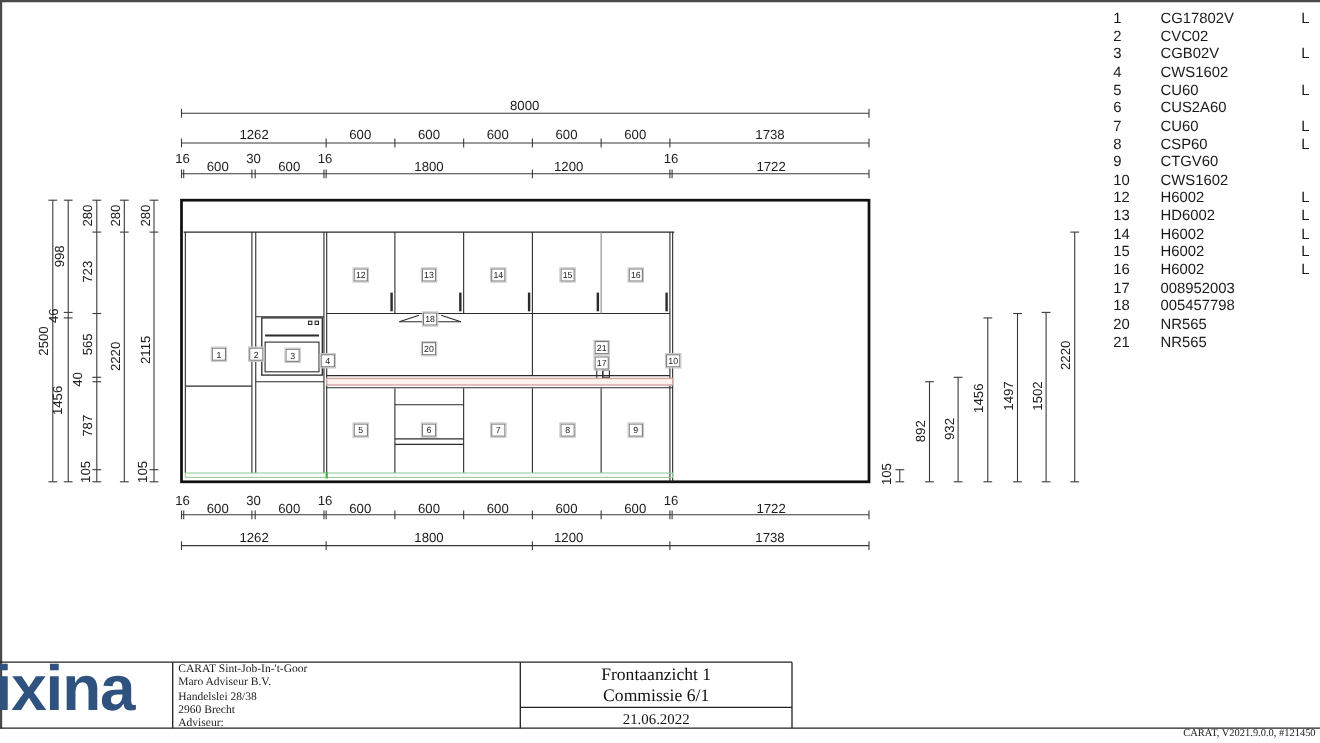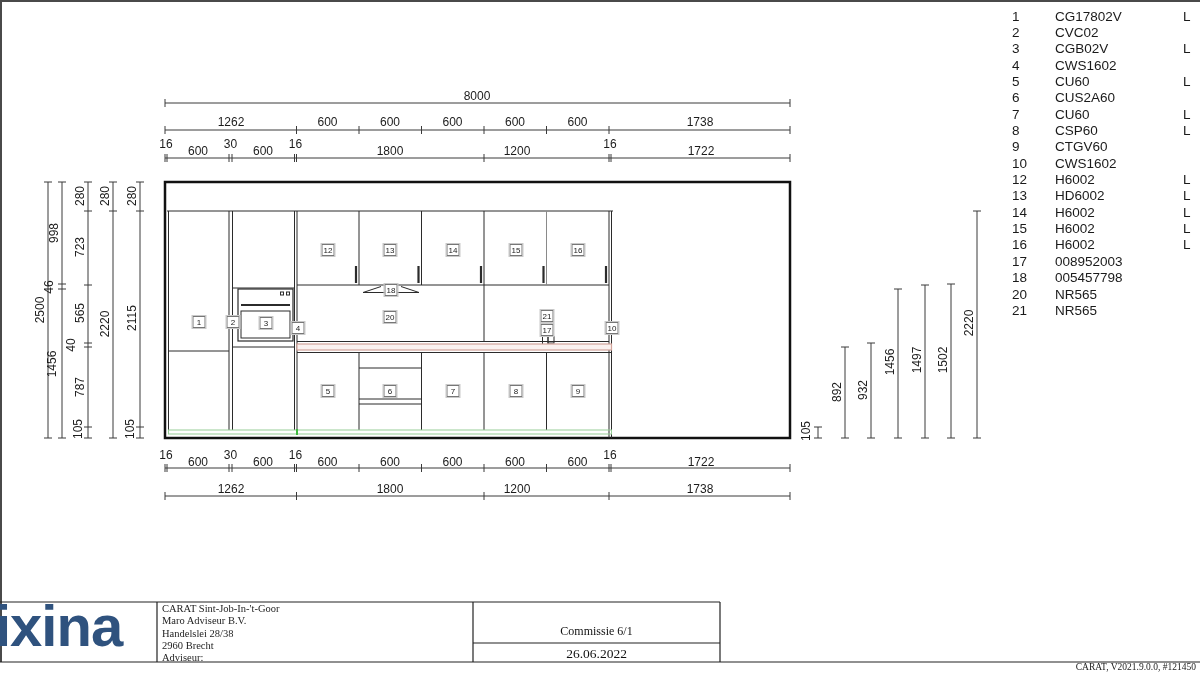--- a/index.html
+++ b/index.html
@@ -17,21 +17,21 @@
   .part-row{display:grid;grid-template-columns:43px 128px 14px;height:16.35px;align-items:center;
             font:13.5px "Liberation Sans",sans-serif;color:#1a1a1a;}
   .p-flag{text-align:left;}
   .logo{position:absolute;left:-5px;top:592px;font:bold 58px "Liberation Sans",sans-serif;
         color:#2f527e;letter-spacing:-1px;}
   .addr{position:absolute;left:162px;top:603px;font:10.5px "Liberation Serif",serif;
         line-height:12.3px;color:#1d1d1d;white-space:nowrap;}
   .tb-center{position:absolute;left:473px;top:602px;width:247px;height:60px;text-align:center;
              font-family:"Liberation Serif",serif;color:#111;}
   .tb-line1{position:absolute;left:0;width:100%;top:3px;font-size:16px;}
-  .tb-line2{position:absolute;left:0;width:100%;top:22px;font-size:12px;}
+  .tb-line2{position:absolute;left:0;width:100%;top:22px;font-size:16px;}
   .tb-date{position:absolute;left:0;width:100%;top:44px;font-size:13.5px;}
   .carat{position:absolute;left:996px;top:662px;width:200px;text-align:right;
          font:9.5px "Liberation Serif",serif;color:#222;padding-right:20px;}
 </style>
 </head>
 <body>
 
 <div id="page">
 
   <svg id="geom" width="1200" height="675" viewBox="0 0 1200 675">
@@ -421,19 +421,20 @@
   <div>
     <div class="logo">ixina</div>
     <div class="addr">
       <div>CARAT Sint-Job-In-'t-Goor</div>
       <div>Maro Adviseur B.V.</div>
       <div>Handelslei 28/38</div>
       <div>2960 Brecht</div>
       <div>Adviseur:</div>
     </div>
     <div class="tb-center">
+      <div class="tb-line1">Frontaanzicht 1</div>
       <div class="tb-line2">Commissie 6/1</div>
-      <div class="tb-date">26.06.2022</div>
+      <div class="tb-date">21.06.2022</div>
     </div>
     <div class="carat">CARAT, V2021.9.0.0, #121450</div>
   </div>
 
 </div>
 
 </body></html>

